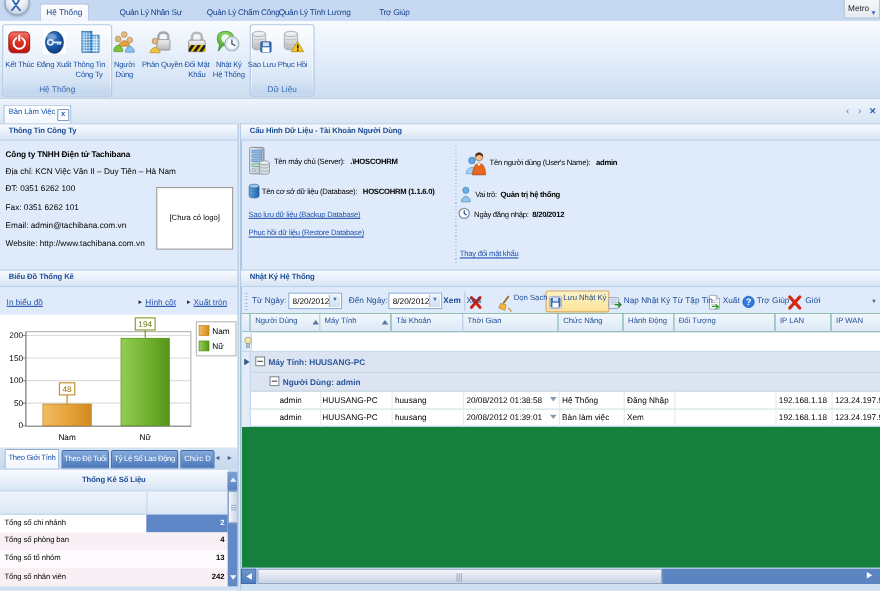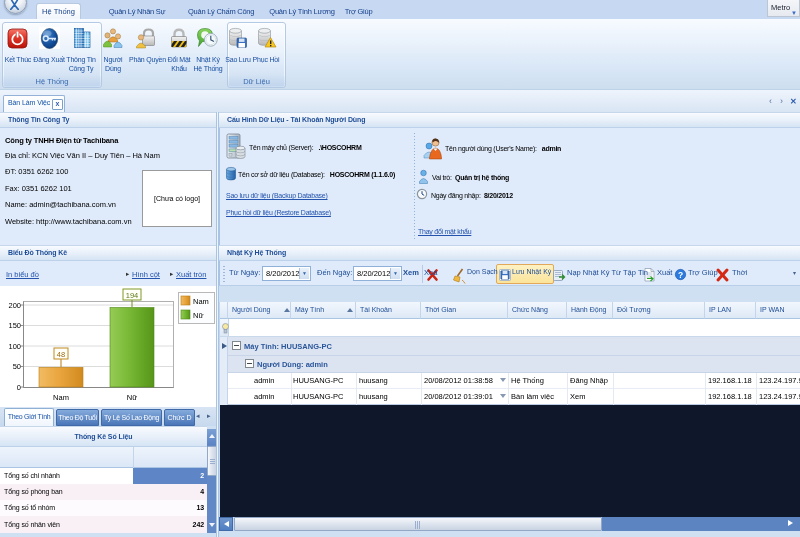--- a/index.html
+++ b/index.html
@@ -61,21 +61,21 @@
  color:#3565ad;font-size:5px;text-align:center;line-height:11px;}
 </style>
 </head>
 <body>
 <div id="win">
 
   <div class="abs" id="tabrow"></div>
   <div id="rtab-active">Hệ Thống</div>
   <div class="rtab" style="left:106px;width:62px;">Quản Lý Nhân Sự</div>
   <div class="rtab" style="left:188px;width:66px;text-align:right;">Quản Lý Chấm Công</div>
-  <div class="rtab" style="left:269px;width:66px;">Quản Lý Tính Lương</div>
+  <div class="rtab" style="left:253px;width:66px;">Quản Lý Tính Lương</div>
   <div class="rtab" style="left:342px;width:33px;">Trợ Giúp</div>
   <div id="metro">Metro<span class="arr">▼</span></div>
   <div id="appbtn"></div>
   <svg id="appglyph" viewBox="0 0 9 10">
       <path d="M1.6 0 C3 2.6 5.8 6.8 8.4 9.6 M7.4 0 C6 2.6 3.2 6.8 0.6 9.6" stroke="#2b67b4" stroke-width="1.6" fill="none" stroke-linecap="round"></path>
     </svg>
 
   <div class="abs" id="ribbon"></div>
   <div class="rgroup" style="left:2px;top:22px;width:98px;">
       <div class="gcaption">Hệ Thống</div>
@@ -231,21 +231,21 @@
       <span style="position:absolute;left:11px;top:0;">›</span>
       <span style="position:absolute;left:21px;top:1px;font-weight:bold;color:#2b5cac;font-size:8px;">✕</span>
   </div>
 
   <div class="phead" style="left:0;top:112px;width:216px;"><span style="margin-left:8px;">Thông Tin Công Ty</span></div>
   <div class="pbody" style="left:0;top:128px;width:216px;height:117px;">
     <div class="t75 b" style="left:5px;top:8px;letter-spacing:-0.15px;">Công ty TNHH Điện tử Tachibana</div>
     <div class="t75" style="left:5px;top:23px;">Địa chỉ: KCN Việc Văn II – Duy Tiên – Hà Nam</div>
     <div class="t75" style="left:5px;top:39px;">ĐT: 0351 6262 100</div>
     <div class="t75" style="left:5px;top:56px;">Fax: 0351 6262 101</div>
-    <div class="t75" style="left:5px;top:72px;">Name: admin@tachibana.com.vn</div>
+    <div class="t75" style="left:5px;top:72px;">Email: admin@tachibana.com.vn</div>
     <div class="t75" style="left:5px;top:89px;">Website: http://www.tachibana.com.vn</div>
     <div class="abs" style="left:142px;top:42px;width:70px;height:57px;background:#fff;border:1px solid #9a9a9a;box-sizing:border-box;">
       <div style="position:absolute;left:0;top:24px;width:100%;text-align:center;font-size:7px;">[Chưa có logo]</div>
     </div>
   </div>
 
   <div class="phead" style="left:0;top:245px;width:216px;"><span style="margin-left:8px;">Biểu Đồ Thống Kê</span></div>
   <div class="pbody" style="left:0;top:261px;width:216px;height:25px;">
     <a class="lnk t75" style="left:6px;top:9px;">In biểu đồ</a>
     <span class="t75" style="left:126px;top:9px;color:#333;font-size:6.5px;">▸</span>
@@ -473,24 +473,24 @@
         <line x1="2" y1="2" x2="11" y2="12"></line>
           <line x1="11" y1="2" x2="2" y2="12"></line>
       </g>
     </svg>
     <div class="tbtxt" style="left:204px;">Xoá</div>
     <div class="tbtxt" style="left:247px;font-size:7px;">Dọn Sạch</div>
     <div class="tbtxt" style="left:292px;font-size:7px;">Lưu Nhật Ký</div>
     <div class="tbtxt" style="left:347px;">Nạp Nhật Ký Từ Tập Tin</div>
     <div class="tbtxt" style="left:437px;">Xuất</div>
     <div class="tbtxt" style="left:468px;">Trợ Giúp</div>
-    <div class="tbtxt" style="left:512px;">Thời</div>
+    <div class="tbtxt" style="left:512px;">Giới</div>
     <div class="abs" style="left:573px;top:8px;color:#44628c;font-size:6px;">▾</div>
   </div>
-  <div class="abs" style="left:219px;top:302px;width:581px;height:231px;background:#0f172a;overflow:hidden;border-left:1px solid #c5d6ec;box-sizing:border-box;" id="loggrid">
+  <div class="abs" style="left:219px;top:285px;width:581px;height:231px;background:#15803d;overflow:hidden;border-left:1px solid #c5d6ec;box-sizing:border-box;" id="loggrid">
 
     <div class="ghcell" style="left:0;width:8px;padding-left:0;"></div>
     <div class="ghcell" style="left:8px;width:63px;">Người Dùng<i class="sorttri" style="left:56px;"></i></div>
     <div class="ghcell" style="left:71px;width:65px;">Máy Tính<i class="sorttri" style="left:56px;"></i></div>
     <div class="ghcell" style="left:136px;width:65px;">Tài Khoản</div>
     <div class="ghcell" style="left:201px;width:87px;">Thời Gian</div>
     <div class="ghcell" style="left:288px;width:59px;">Chức Năng</div>
     <div class="ghcell" style="left:347px;width:46px;">Hành Động</div>
     <div class="ghcell" style="left:393px;width:92px;">Đối Tượng</div>
     <div class="ghcell" style="left:485px;width:51px;">IP LAN</div>

